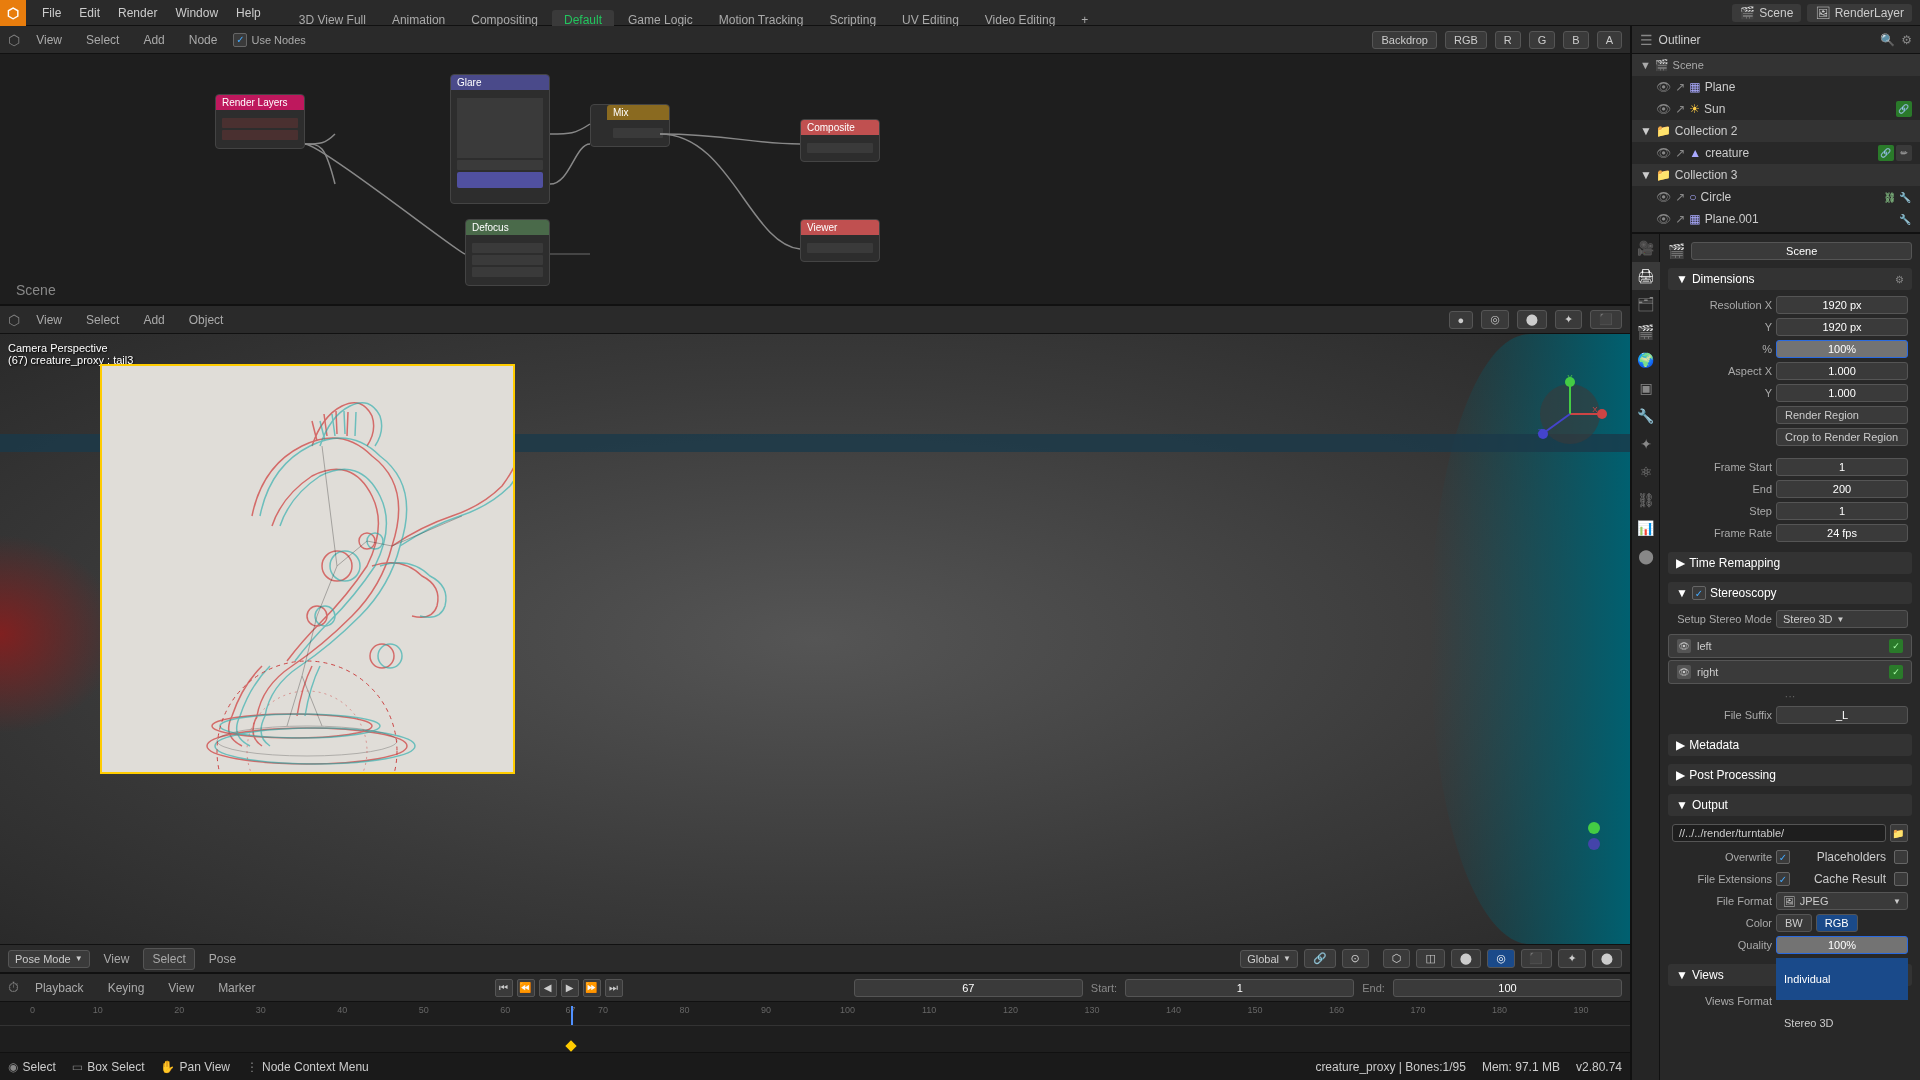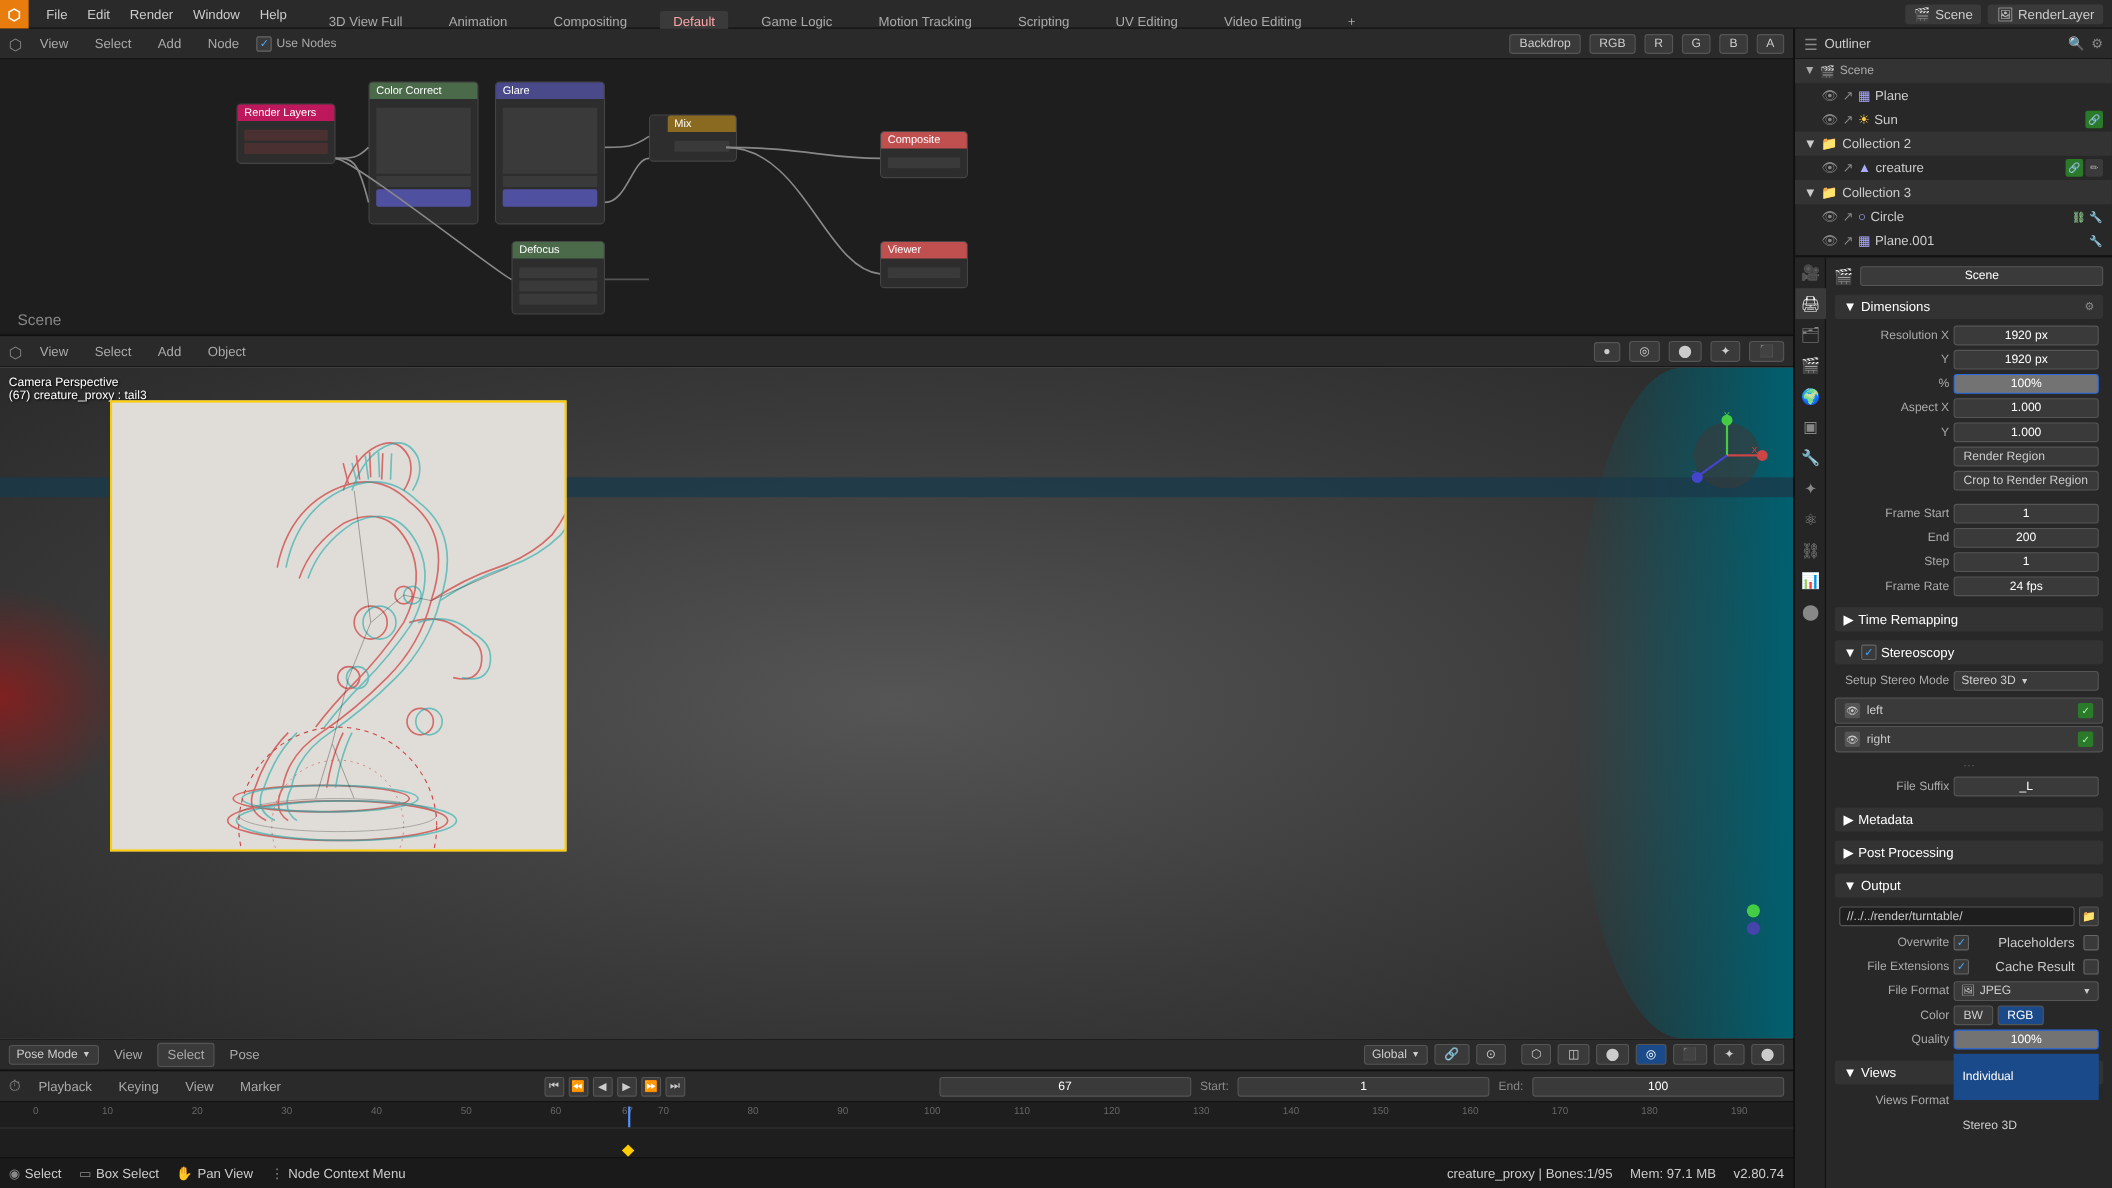--- a/index.html
+++ b/index.html
@@ -46,33 +46,33 @@
       color: #ccc;
       cursor: pointer;
       border-radius: 3px;
     }
 
     .workspace-tabs {
       display: flex;
       align-items: flex-end;
       flex: 1;
       padding: 0 10px;
-      gap: 18px;
+      gap: 2px;
       margin-top: 14px;
     }
     .workspace-tab {
       padding: 3px 12px;
       color: #aaa;
       cursor: pointer;
       border-radius: 3px 3px 0 0;
       font-size: 12px;
     }
     .workspace-tab.active {
       background: #3a3a3a;
-      color: #fca5a5;
+      color: #22c55e;
     }
 
     .top-right-controls {
       display: flex;
       align-items: center;
       gap: 6px;
       padding-right: 8px;
     }
     .scene-selector {
       display: flex;
@@ -650,28 +650,20 @@
         <div style="position:absolute; bottom:6px; left:16px; color:#888; font-size:14px;">Scene</div>
 
         <div class="node-card" style="left:215px; top:40px; width:90px;">
           <div class="node-card-header" style="background:#be185d;">Render Layers</div>
           <div class="node-card-content">
             <div class="node-row" style="background:#4a3030;"></div>
             <div class="node-row" style="background:#4a3030;"></div>
           </div>
         </div>
 
-        <div class="node-card" style="left:335px; top:20px; width:100px; height:130px;">
-          <div class="node-card-header" style="background:#4a6a4a;">Color Correct</div>
-          <div class="node-card-content">
-            <div style="height:60px; background:#3a3a3a; margin:2px 0;"></div>
-            <div class="node-row"></div>
-            <div style="height:16px; background:#5050a0; margin:2px 0; border-radius:2px;"></div>
-          </div>
-        </div>
 
         <div class="node-card" style="left:450px; top:20px; width:100px; height:130px;">
           <div class="node-card-header" style="background:#4a4a8a;">Glare</div>
           <div class="node-card-content">
             <div style="height:60px; background:#3a3a3a; margin:2px 0;"></div>
             <div class="node-row"></div>
             <div style="height:16px; background:#5050a0; margin:2px 0; border-radius:2px;"></div>
           </div>
         </div>
 

